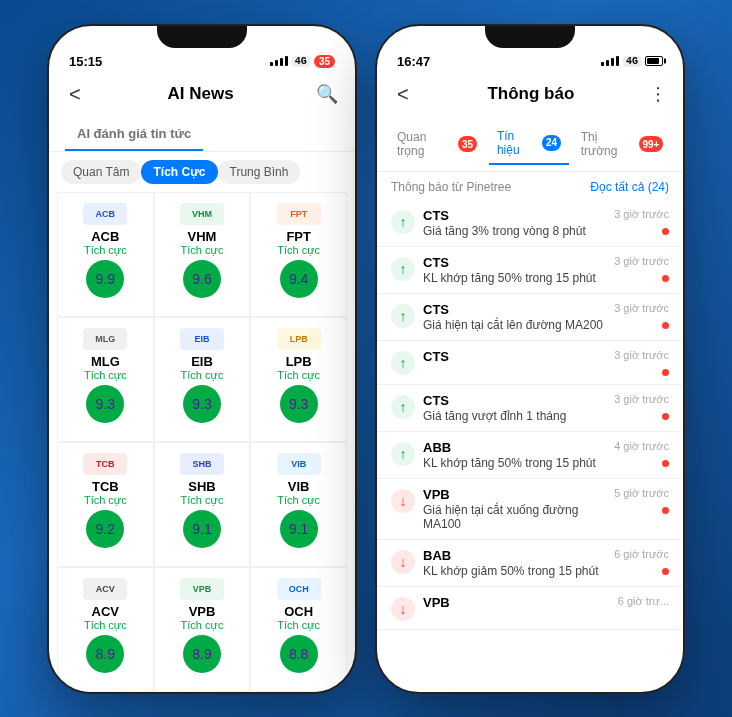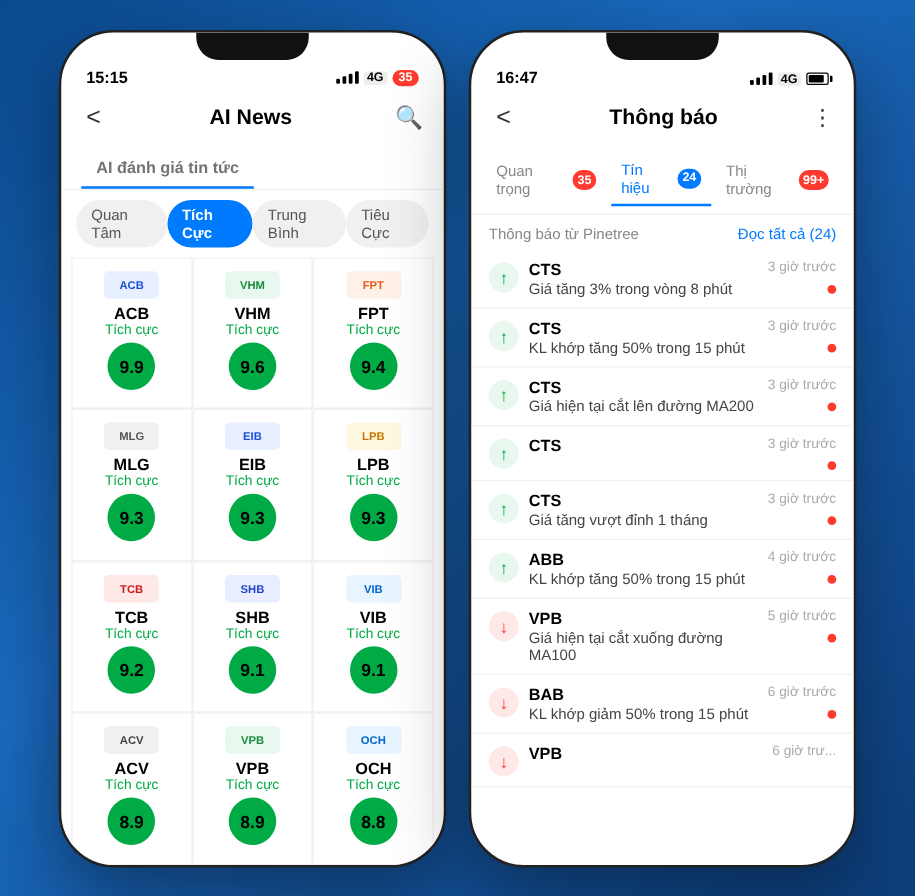--- a/index.html
+++ b/index.html
@@ -44,21 +44,21 @@
       width: 90px;
       height: 22px;
       background: #111;
       border-radius: 0 0 18px 18px;
       z-index: 100;
     }
     
     .status-bar {
       display: flex;
       justify-content: space-between;
-      align-items: flex-end;
+      align-items: center;
       padding: 28px 20px 6px;
       font-size: 13px;
       font-weight: 600;
     }
     .status-right {
       display: flex;
       align-items: center;
       gap: 4px;
       font-size: 11px;
     }
@@ -194,26 +194,26 @@
     .stock-label {
       font-size: 11px;
       color: #00aa44;
       margin-bottom: 4px;
     }
     .stock-score {
       width: 38px;
       height: 38px;
       border-radius: 50%;
       background: #00aa44;
-      color: #000000;
+      color: #4c1d95;
       display: flex;
       align-items: center;
       justify-content: center;
       font-size: 14px;
-      font-weight: 700;
+      font-weight: 400;
     }
     
     .logo-acb { background: #e8f0ff; color: #1a4fd6; }
     .logo-vhm { background: #e8f8ee; color: #1a8c3d; }
     .logo-fpt { background: #fff0e8; color: #e85a1a; }
     .logo-mlg { background: #f0f0f0; color: #555; }
     .logo-eib { background: #e8f0ff; color: #1a4fd6; }
     .logo-lpb { background: #fff8e0; color: #c87800; }
     .logo-tcb { background: #ffe8e8; color: #cc1a1a; }
     .logo-shb { background: #e8eeff; color: #2244cc; }
@@ -329,20 +329,21 @@
       overflow: hidden;
       display: flex;
       flex-direction: column;
     }
     .badge-4g {
       background: #eee;
       border-radius: 3px;
       padding: 0 3px;
       font-size: 10px;
       font-weight: 700;
+      font-family: Liberation Mono, monospace;
     }
     .badge-35 {
       background: #ff3b30;
       color: white;
       border-radius: 8px;
       padding: 1px 5px;
       font-size: 10px;
       font-weight: 700;
     }
   </style>
@@ -376,21 +377,20 @@
       </div>
 
       <div class="tabs-primary">
         <div class="tab-primary active">AI đánh giá tin tức</div>
       </div>
 
       <div class="tabs-secondary">
         <div class="tab-sec">Quan Tâm</div>
         <div class="tab-sec active">Tích Cực</div>
         <div class="tab-sec">Trung Bình</div>
-        <div class="tab-sec">Tiêu Cực</div>
       </div>
 
       <div class="content-area">
         <div class="stock-grid" id="stock-grid">
         <div class="stock-card">
     <div class="stock-logo logo-acb">ACB</div>
     <div class="stock-name">ACB</div>
     <div class="stock-label">Tích cực</div>
     <div class="stock-score">9.9</div>
   </div>

